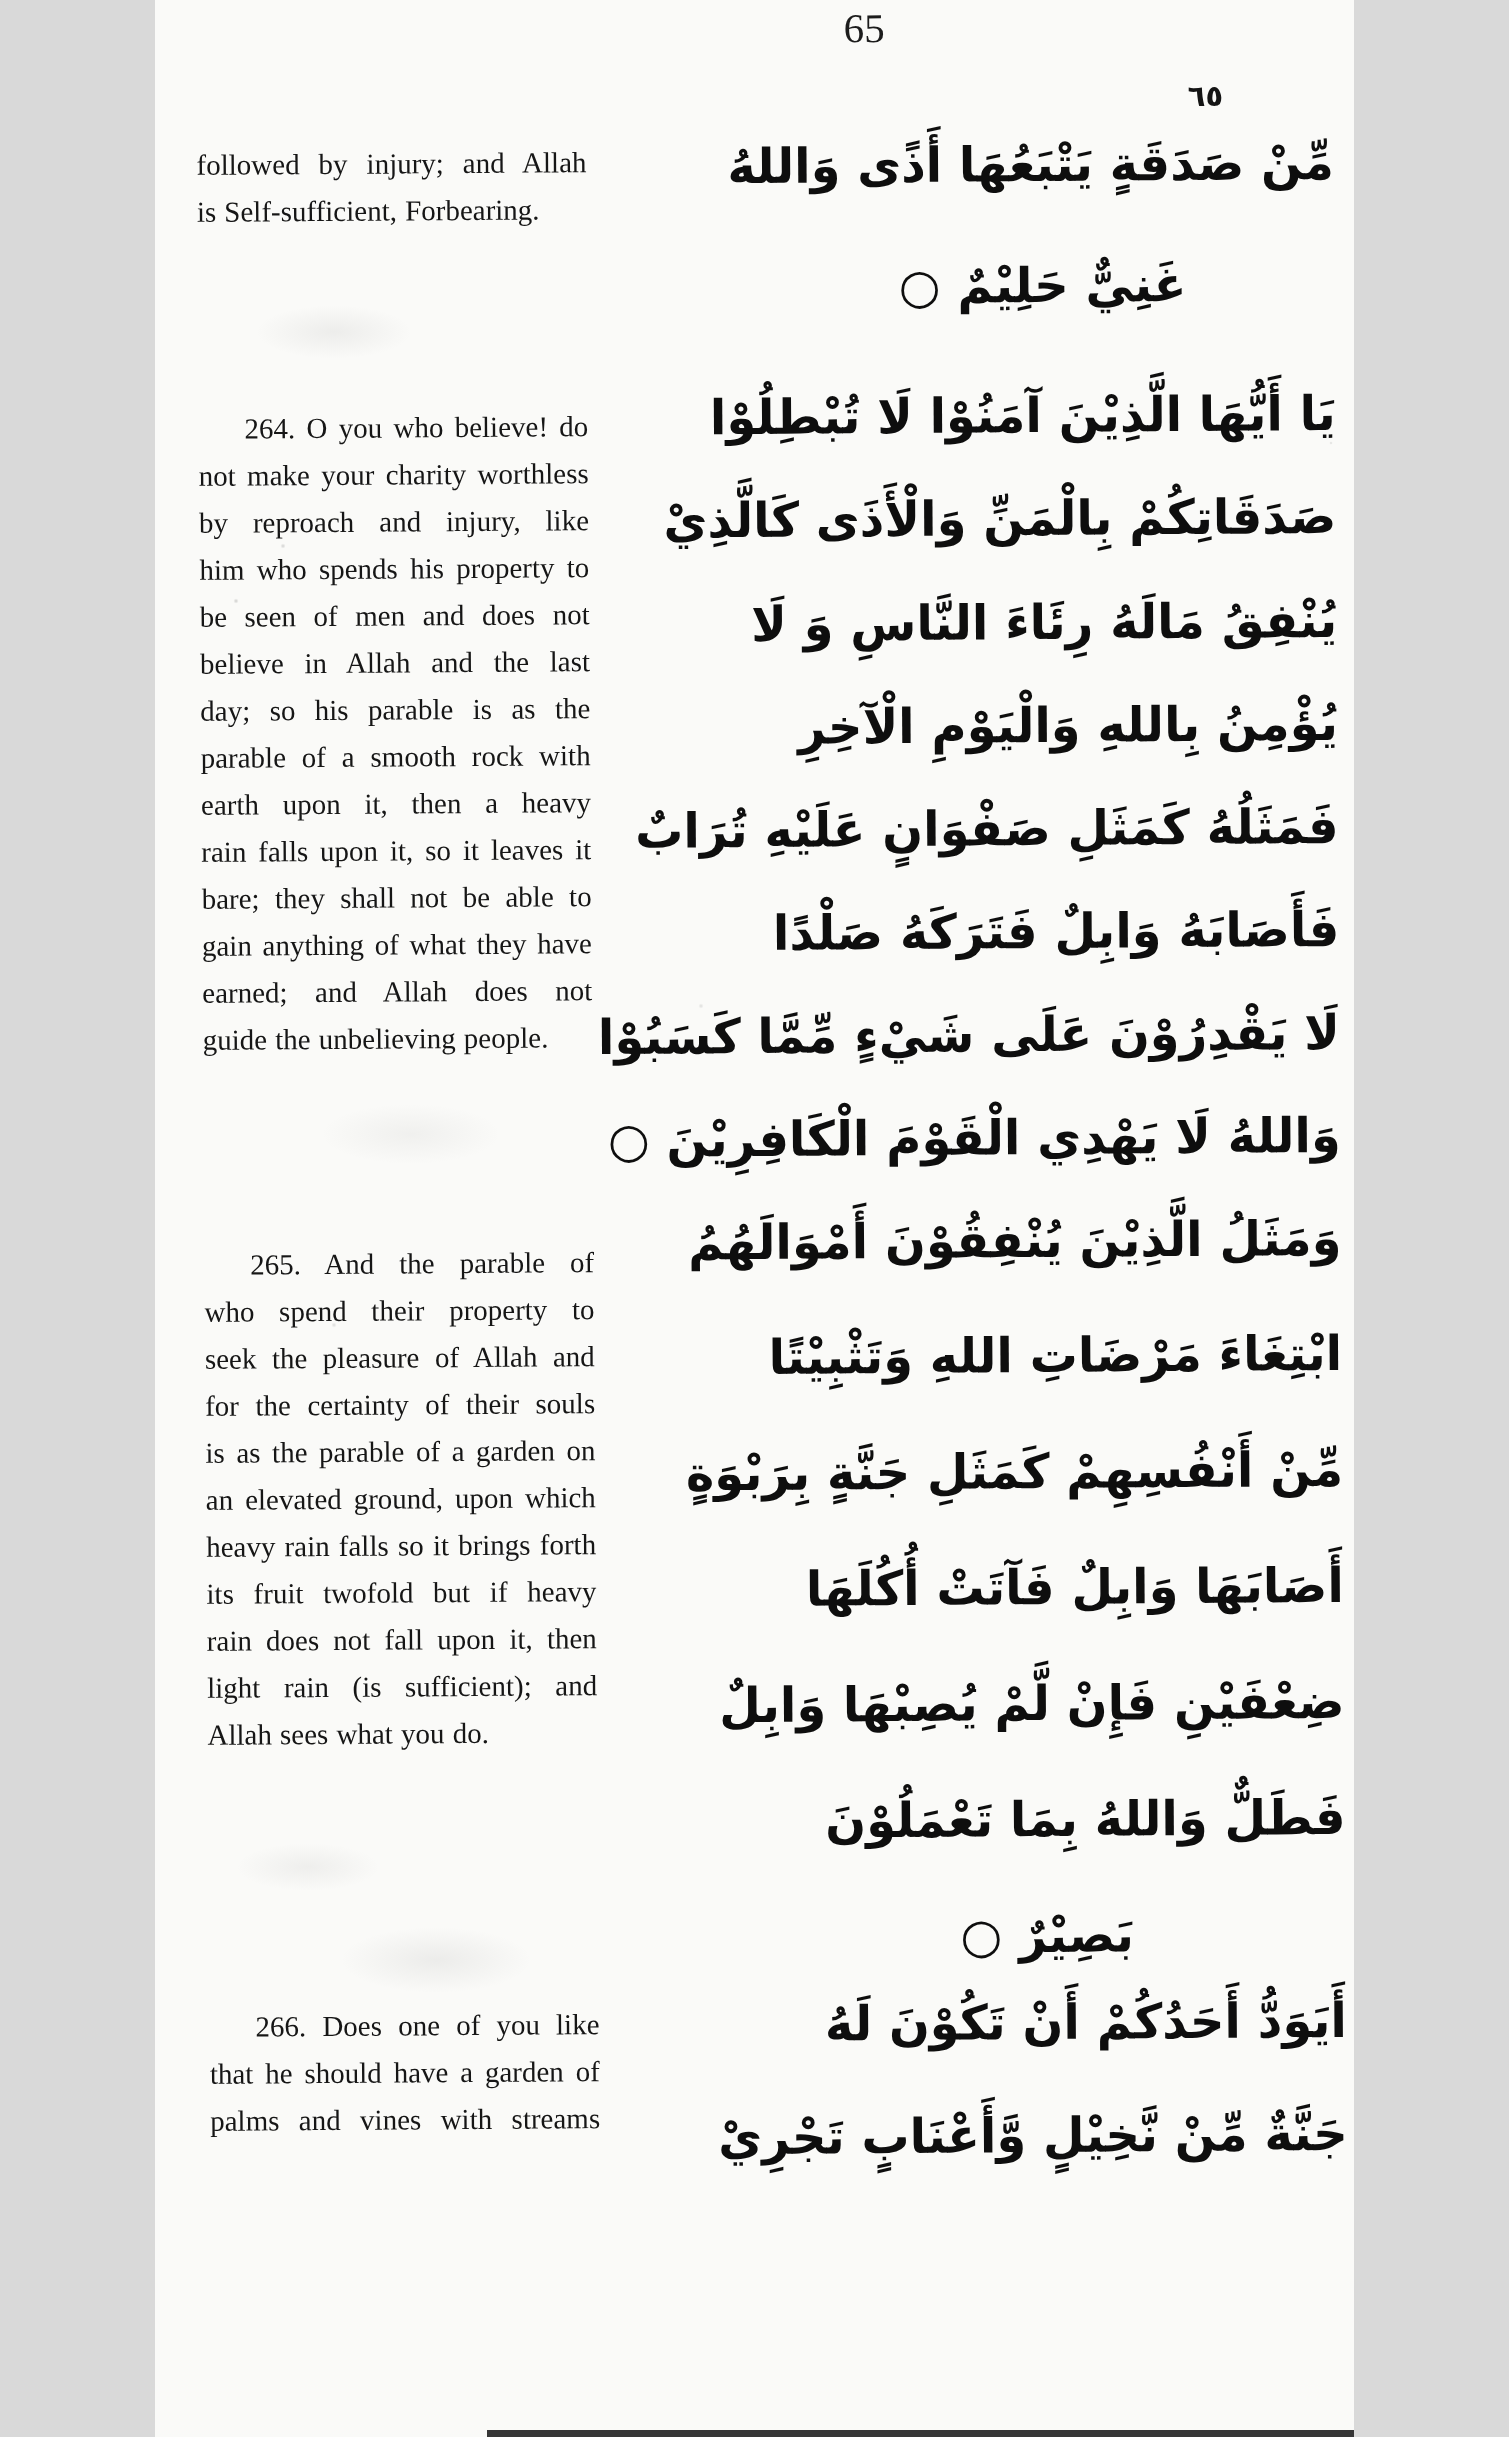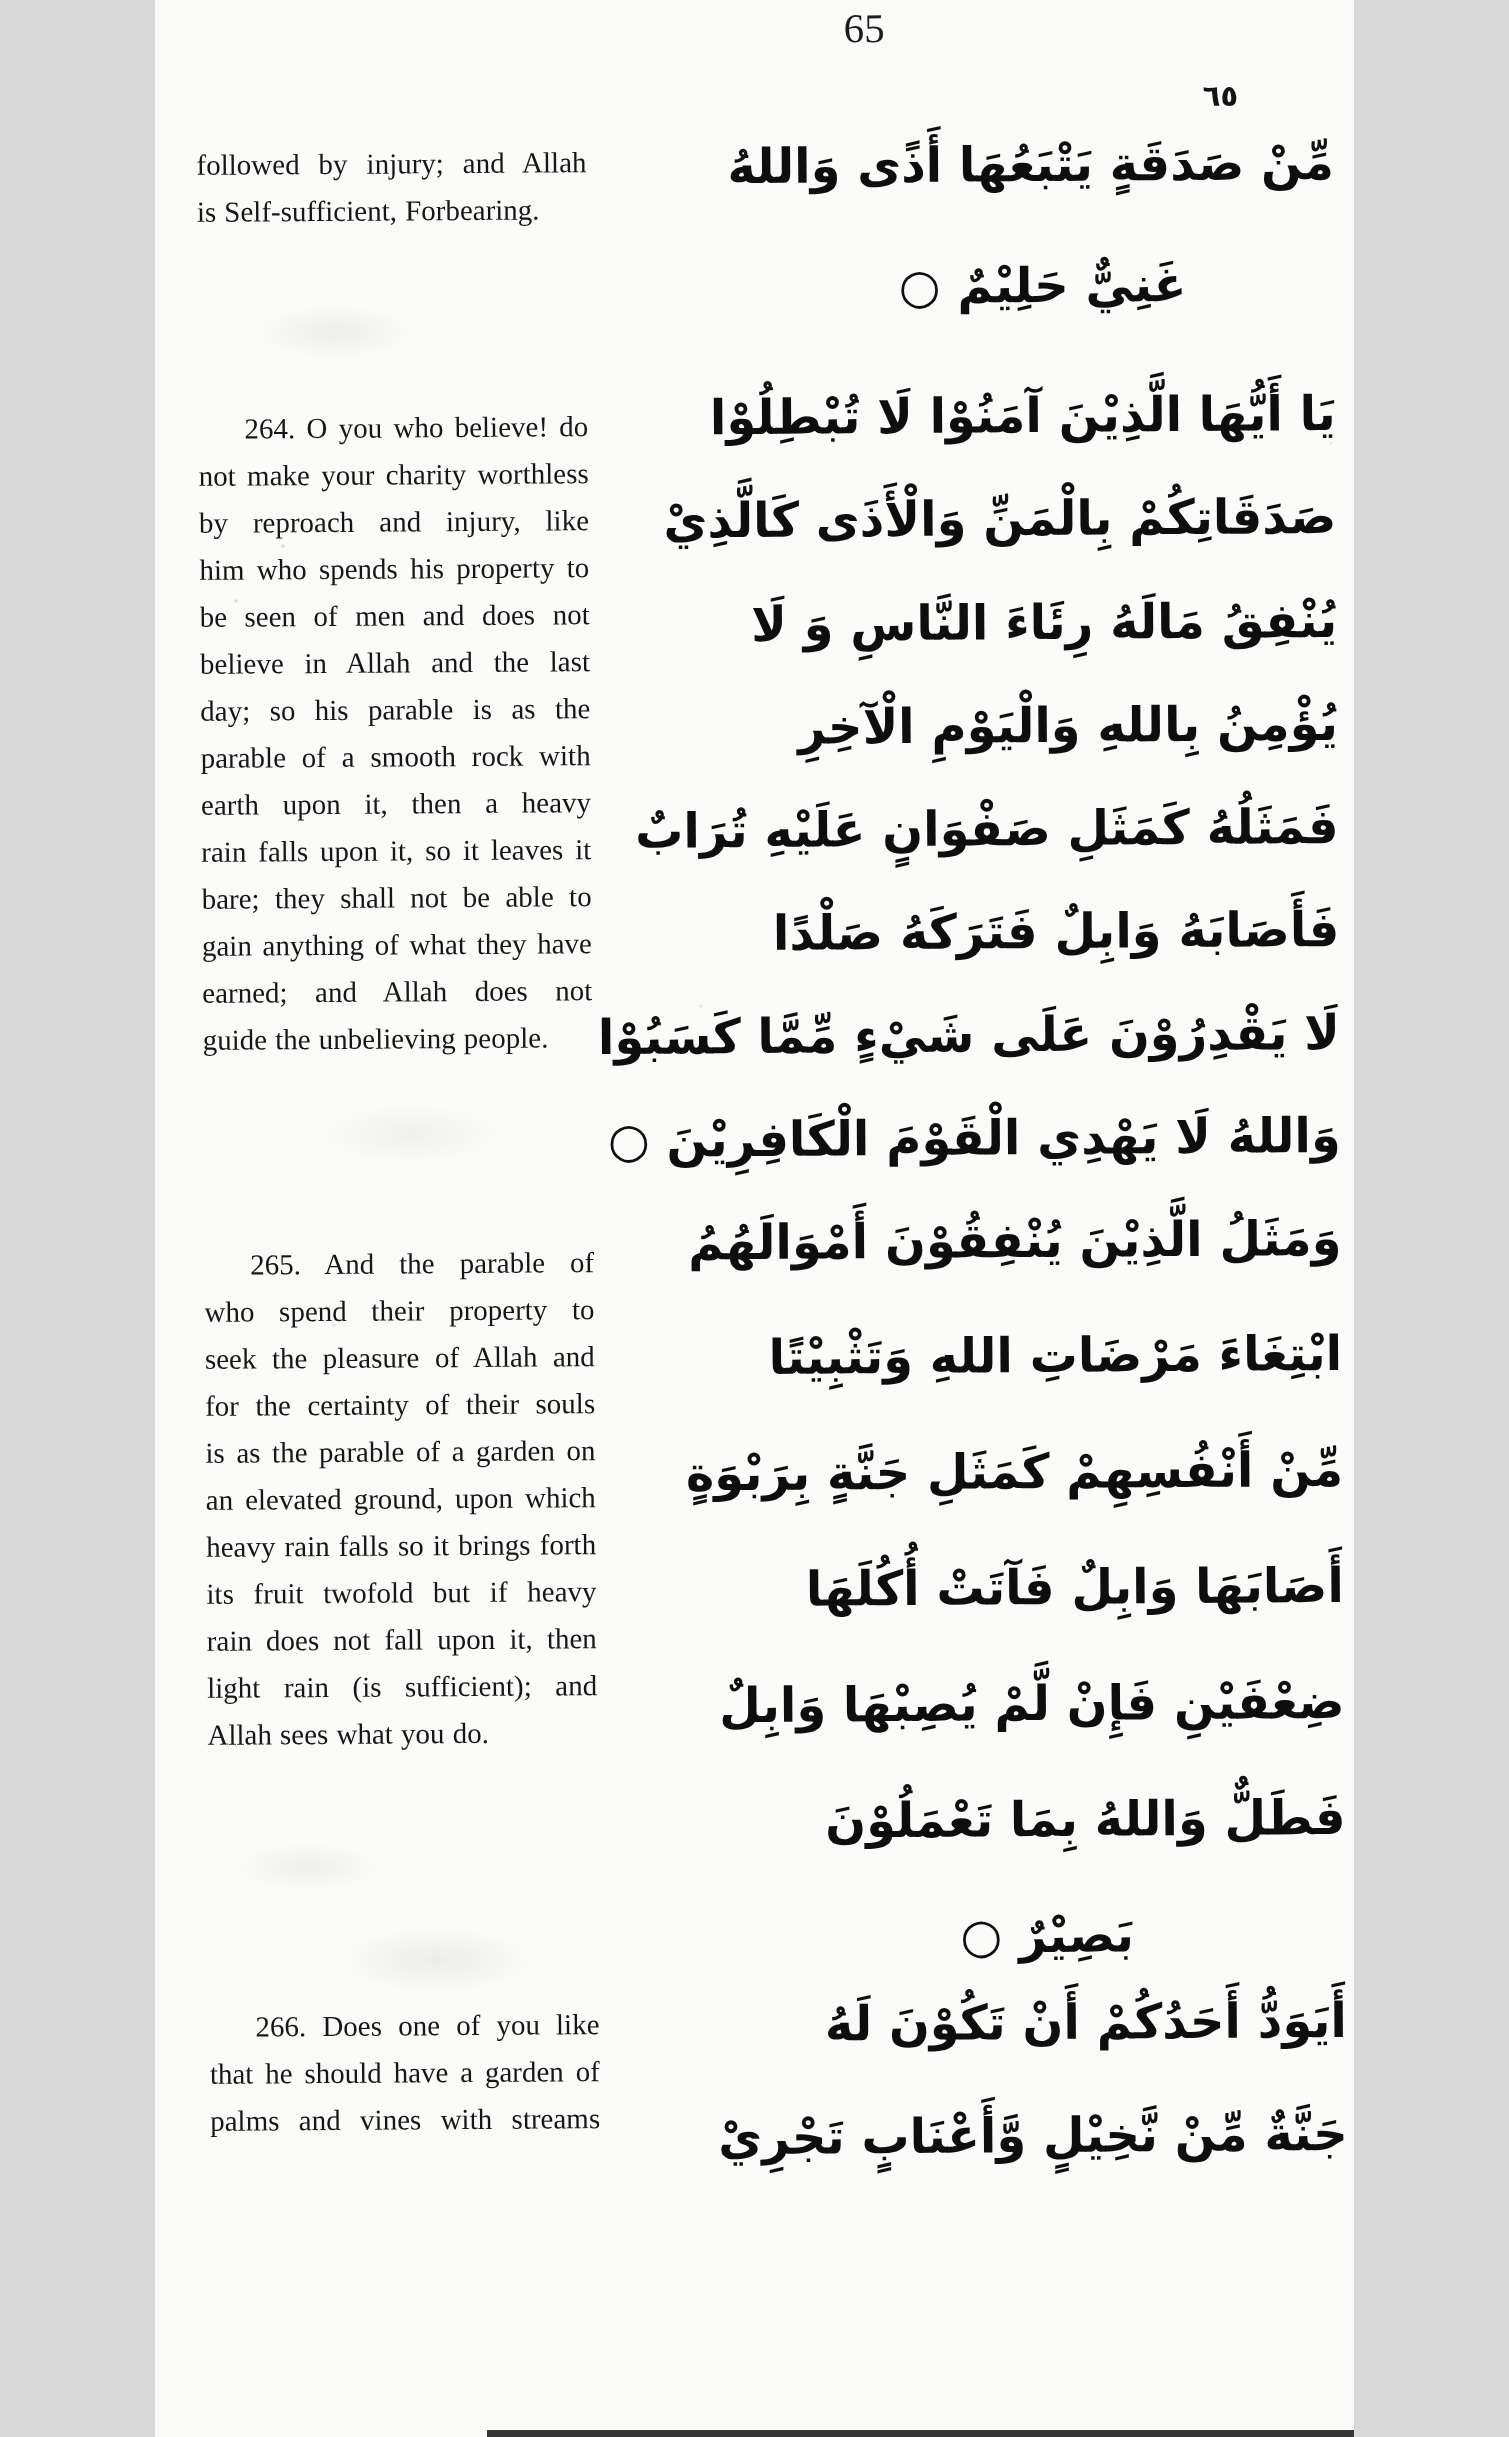--- a/index.html
+++ b/index.html
@@ -27,21 +27,21 @@
   }
   .content { position:absolute; inset:0; transform:rotate(-0.4deg); transform-origin:50% 45%; }
 
   .page-number {
     position:absolute; top:6.8px; left:546px; width:341px;
     text-align:center;
     font:41px/1.1 "Liberation Serif","DejaVu Serif",serif;
     color:#1c1c1c;
   }
   .ar-page-number {
-    position:absolute; top:85px; right:109px;
+    position:absolute; top:85px; right:124px;
     font:bold 29px/1 "DejaVu Sans",sans-serif;
     color:#141414; direction:rtl;
   }
 
   
   .eng { position:absolute; left:48px; width:390px; }
   .p263 { top:138px; }
   .p264 { top:402px; }
   .p265 { top:1238px; }
   .p266 { top:2000px; }

